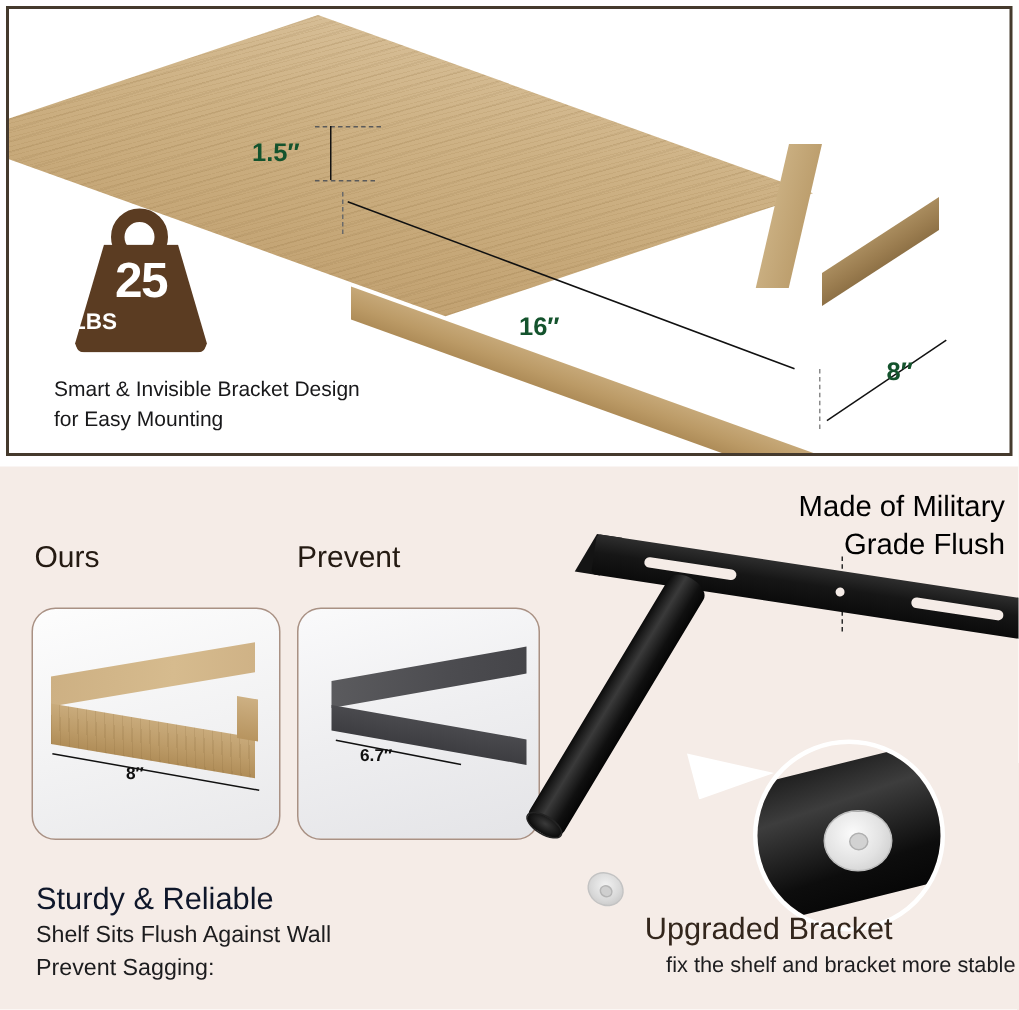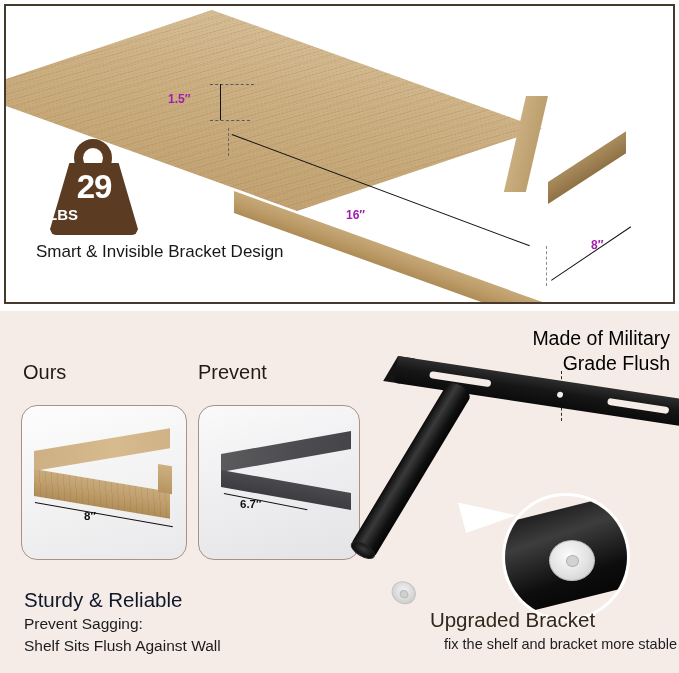--- a/index.html
+++ b/index.html
@@ -42,22 +42,22 @@
     text-align: center; color: #ffffff;
     font-size: 33px; font-weight: bold; letter-spacing: -1px; line-height: 1;
   }
   .badge-unit {
     position: absolute; left: 0; top: 68px; width: 92px;
     text-align: left; color: #ffffff;
     font-size: 15px; font-weight: bold; letter-spacing: 0px; line-height: 1;
   }
 
   .headline {
-    position: absolute; left: 30px; top: 234px; width: 430px;
-    font-size: 17px; color: #18181a; line-height: 1.42; font-weight: 400;
+    position: absolute; left: 30px; top: 244px; width: 430px;
+    font-size: 14px; color: #18181a; line-height: 1.42; font-weight: 400;
   }
 
   
   .shelf-top {
     position: absolute; left: 206px; top: 4px;
     width: 330px; height: 245px;
     background:
       repeating-linear-gradient(97deg, rgba(150,115,62,.13) 0 1px, rgba(150,115,62,0) 1px 5px),
       repeating-linear-gradient(93deg, rgba(120,90,45,.09) 0 2px, rgba(0,0,0,0) 2px 11px),
       linear-gradient(160deg, #d6bd95 0%, #cdb184 38%, #c7a97a 70%, #c2a272 100%);
@@ -80,21 +80,21 @@
   }
   .shelf-side-top {
     position: absolute; left: 520px; top: 90px;
     width: 22px; height: 96px;
     background: linear-gradient(90deg, #c9ae80 0%, #bd9f6e 100%);
     transform: skewX(-13deg);
     transform-origin: 0 0;
   }
 
   
-  .dim-text { position: absolute; font-size: 12px; font-weight: bold; color: #a21caf; }
+  .dim-text { position: absolute; font-size: 17px; font-weight: bold; color: #14532d; }
   .dim-15 { left: 162px; top: 86px; }
   .dim-16 { left: 340px; top: 202px; font-weight: bold; }
   .dim-8  { left: 585px; top: 232px; }
 
   .dash-h {
     position: absolute; height: 0;
     border-top: 1.4px dashed #5a5a5a;
   }
   .solid-line {
     position: absolute; height: 0; border-top: 1.3px solid #111;
@@ -277,26 +277,27 @@
     <div class="solid-line" style="left:226px; top:128px; width:318px; transform: rotate(20.5deg);"></div>
     <div class="dim-text dim-16">16″</div>
 
     <div class="solid-line" style="left:545px; top:274px; width:96px; transform: rotate(-34deg);"></div>
     <div class="dash-h" style="left:540px; top:240px; width:0; height:40px; border-top:none; border-left:1.4px dashed #8a8a8a;"></div>
     <div class="dim-text dim-8">8″</div>
 
     <div class="badge-wrap">
       <div class="badge-ring"></div>
       <div class="badge-body"></div>
-      <div class="badge-num">29</div>
+      <div class="badge-num">25</div>
       <div class="badge-unit">LBS</div>
     </div>
 
     <div class="headline">
       <div>Smart &amp; Invisible Bracket Design</div>
+      <div>for Easy Mounting</div>
     </div>
   </div>
 
   <div class="bottom"></div>
 
   <div class="cmp-label lbl-ours">Ours</div>
   <div class="cmp-label lbl-others">Prevent</div>
 
   <div class="card card-ours">
     <div class="m-wood-top"></div>
@@ -308,22 +309,22 @@
 
   <div class="card card-others">
     <div class="m-grey-top"></div>
     <div class="m-grey-front"></div>
     <div class="solid-line" style="left:25px; top:87px; width:85px; transform: rotate(11deg);"></div>
     <div class="mini-dim" style="left:41px; top:92px;">6.7″</div>
   </div>
 
   <div class="lower-head">Sturdy &amp; Reliable</div>
   <div class="lower-sub">
+    <div>Shelf Sits Flush Against Wall</div>
     <div>Prevent Sagging:</div>
-    <div>Shelf Sits Flush Against Wall</div>
   </div>
 
   <div class="bracket-area">
 
     <div class="iron-title">
       <div>Made of Military</div>
       <div>Grade Flush</div>
     </div>
     <div class="dashed-pointer"></div>
 

